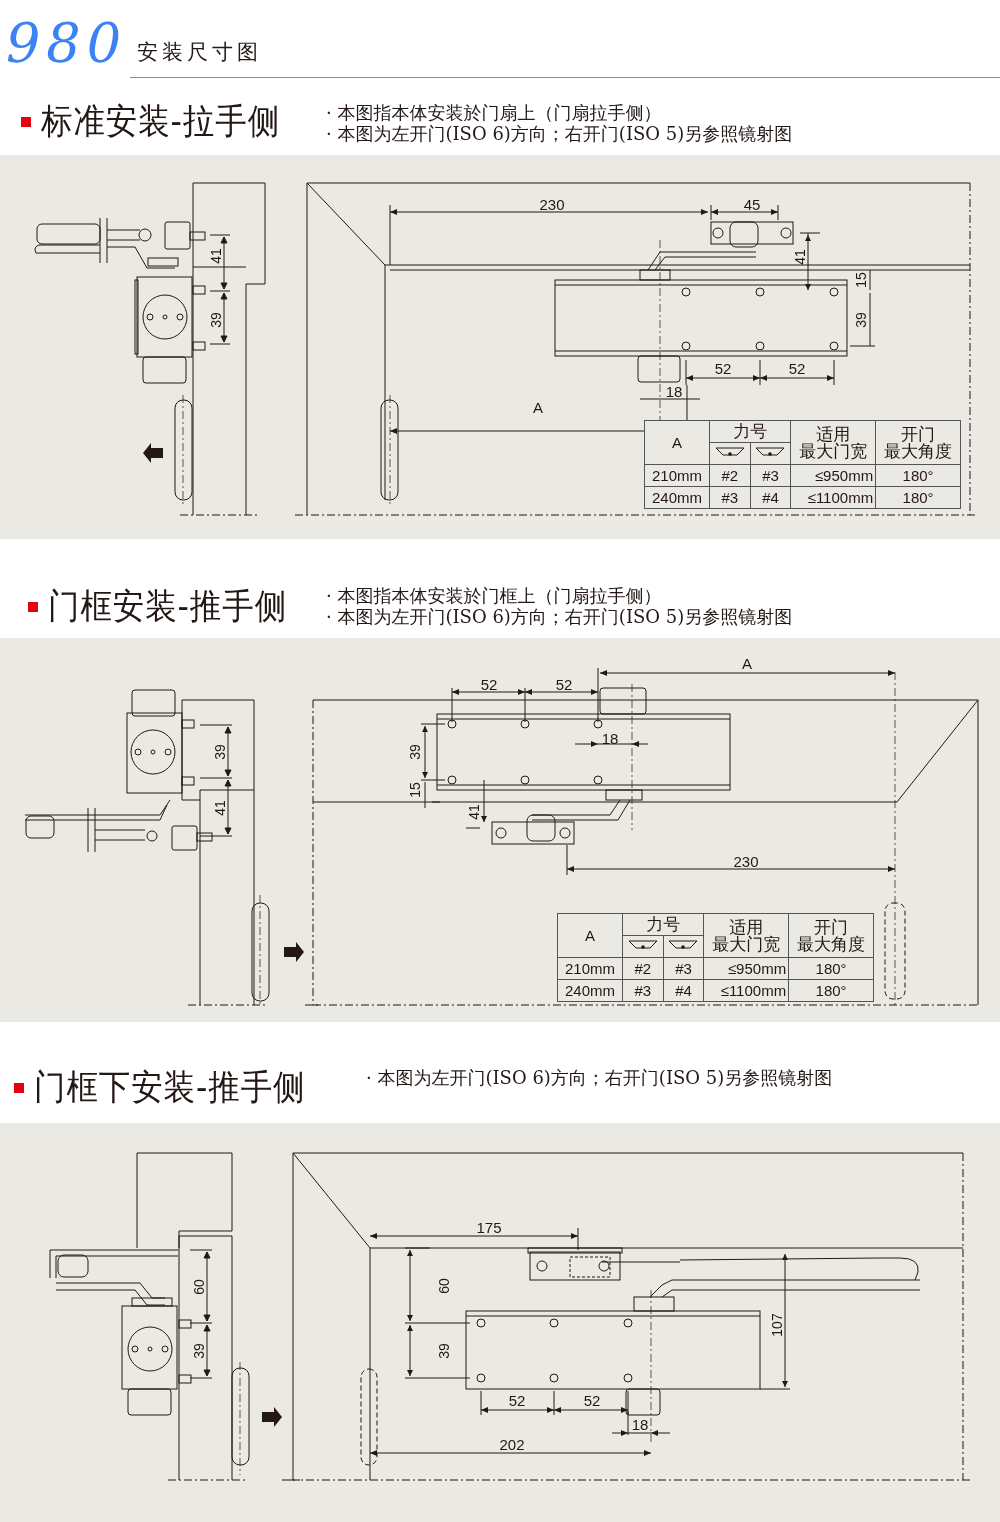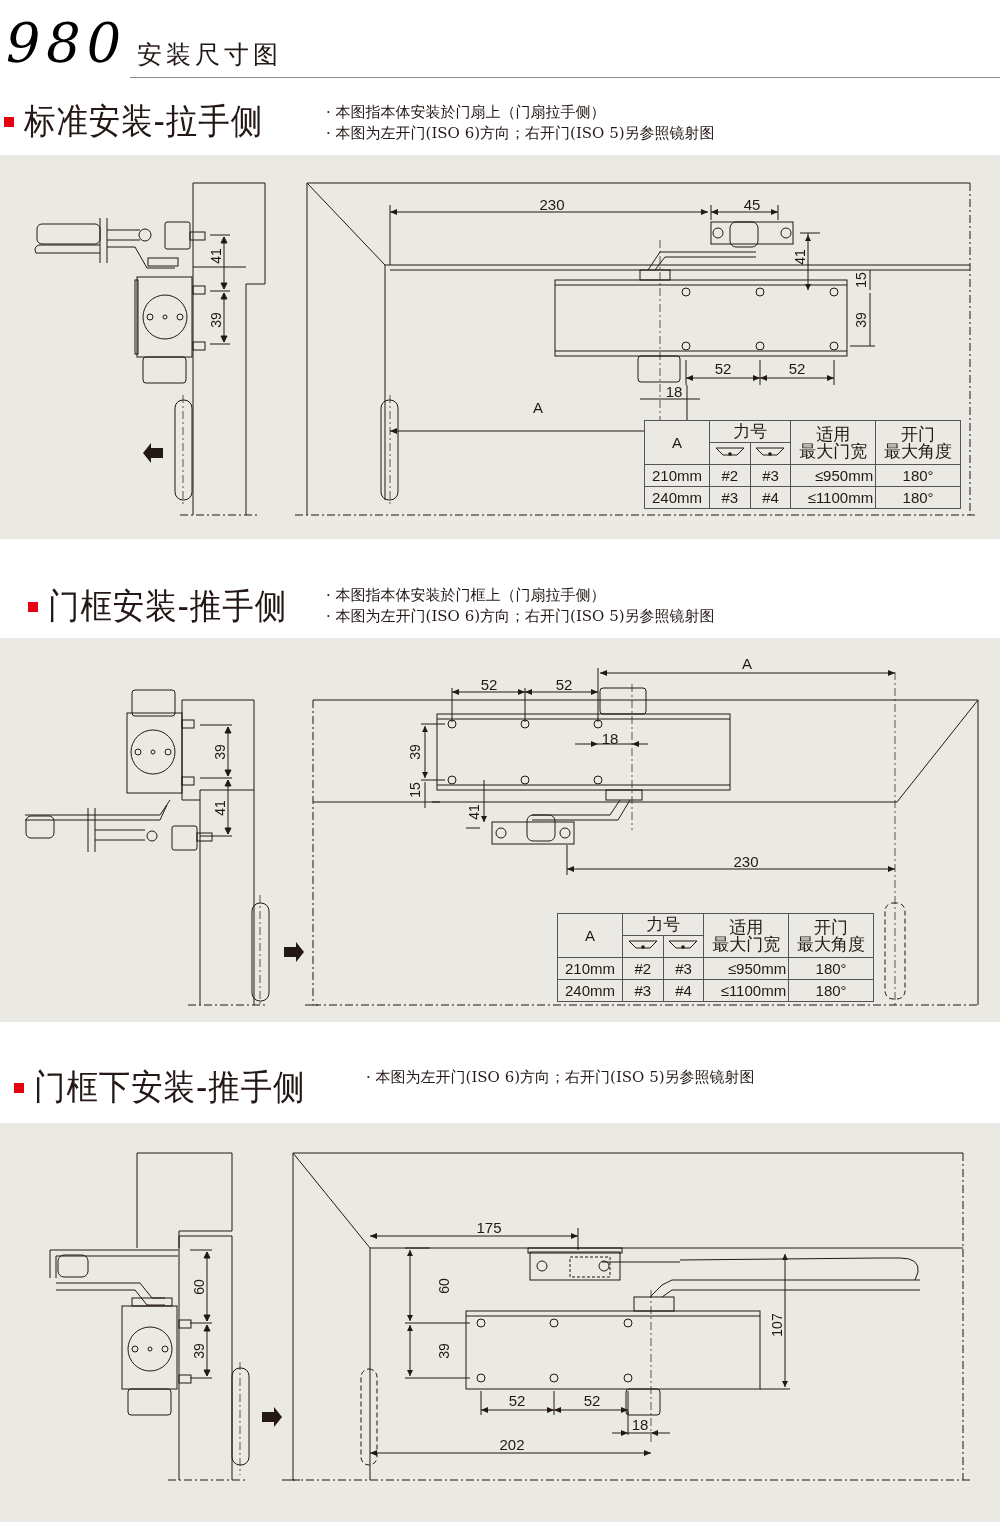--- a/index.html
+++ b/index.html
@@ -1,40 +1,40 @@
 <!DOCTYPE html>
 <html><head>
 <meta charset="utf-8">
 <style>
   html,body{margin:0;padding:0;background:#fff;}
   body{width:1000px;height:1522px;position:relative;overflow:hidden;font-family:"DejaVu Serif",serif;color:#231815;}
   .abs{position:absolute;}
-  .model{left:6px;top:14px;font-family:"DejaVu Serif",serif;font-style:italic;font-size:54px;letter-spacing:6px;line-height:60px;color:#000000;}
-  .doc-title{left:137px;top:38px;font-size:25px;letter-spacing:4px;color:#231815;}
+  .model{left:6px;top:14px;font-family:"DejaVu Serif",serif;font-style:italic;font-size:54px;letter-spacing:6px;line-height:60px;color:#3b82f6;}
+  .doc-title{left:137px;top:38px;font-size:21px;letter-spacing:4px;color:#231815;}
   .rule{left:130px;top:77px;width:870px;height:1px;background:#8a8a8a;}
   .sec-head{display:flex;align-items:center;}
   .bullet{width:10px;height:10px;background:#e60012;margin-right:10px;}
   .sec-title{font-family:"DejaVu Sans",sans-serif;font-size:35px;letter-spacing:1px;font-weight:normal;transform:scaleX(0.9);transform-origin:left center;white-space:nowrap;}
-  .notes{font-size:15px;line-height:21px;white-space:nowrap;}
+  .notes{font-size:18px;line-height:21px;white-space:nowrap;}
   .panel{left:0;width:1000px;background:#ebe9e3;}
   svg text{font-family:"Liberation Sans",sans-serif;fill:#231815;}
   .spec-table{position:absolute;border-collapse:collapse;font-family:"Liberation Sans",sans-serif;font-size:15px;background:#ebe9e3;}
   .spec-table td{border:1px solid #555;text-align:center;padding:0 2px;height:21px;line-height:18px;}
   .spec-table .cn{font-family:"DejaVu Serif",serif;font-size:17px;line-height:17px;}
   .spec-table td.l{text-align:right;}
   .spring{display:inline-block;width:30px;height:12px;}
 </style>
 </head>
 <body>
 
 <div class="abs model">980</div>
 <div class="abs doc-title">安装尺寸图</div>
 <div class="abs rule"></div>
 
-<div class="abs sec-head" style="left:4px;top:98px;">
+<div class="abs sec-head" style="left:21px;top:98px;">
   <span class="bullet"></span>
   <span class="sec-title">标准安装-拉手侧</span>
 </div>
 <div class="abs notes" style="left:326px;top:102px;">
   <div>· 本图指本体安装於门扇上（门扇拉手侧）</div>
   <div>· 本图为左开门(ISO 6)方向；右开门(ISO 5)另参照镜射图</div>
 </div>
 
 <div class="abs panel" style="top:155px;height:384px;">
   <svg width="1000" height="384" viewBox="0 155 1000 384" stroke="#231815" fill="none" stroke-width="1">

